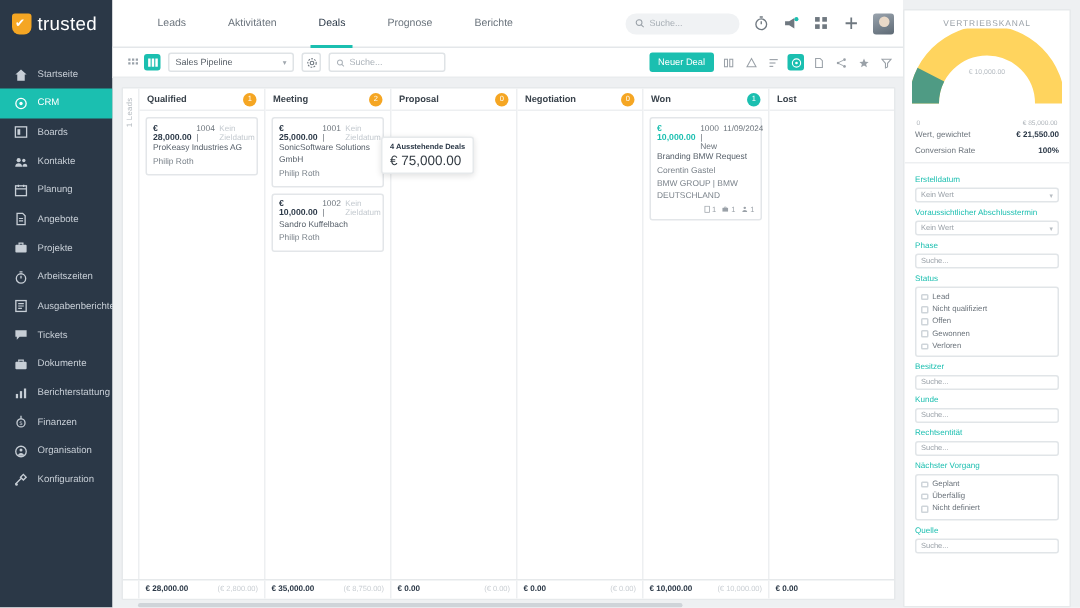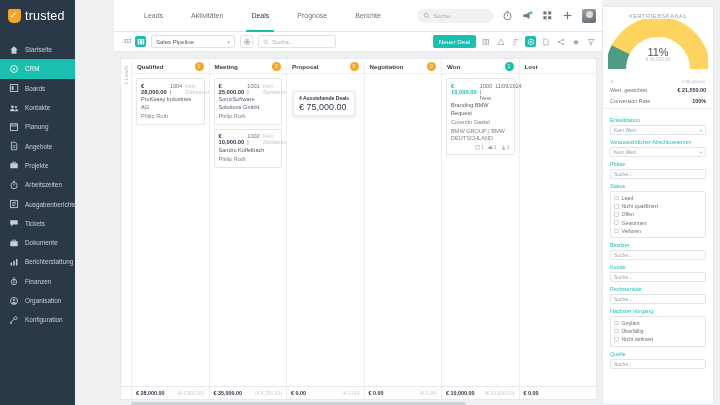--- a/index.html
+++ b/index.html
@@ -33,21 +33,21 @@
   .nav-item {
     display: flex; align-items: center; gap: 6px;
     height: 19.3px; padding-left: 9px; font-size: 6.4px; color: #c7ced6;
     cursor: pointer;
   }
   .nav-item.active { background: #1bbfb0; color: #fff; }
   .nav-ico { width: 10px; height: 10px; flex: 0 0 10px; display: block; }
   .nav-ico svg { width: 10px; height: 10px; display: block; }
 
   
-  .main { flex: 1; display: flex; flex-direction: column; background: #eef0f2; min-width: 0; margin-left: 39px; }
+  .main { flex: 1; display: flex; flex-direction: column; background: #eef0f2; min-width: 0; }
   .topbar {
     height: 32px; background: #fff; display: flex; align-items: center;
     border-bottom: 1px solid #e4e7ea; padding-right: 6px;
   }
   .tabs { display: flex; align-items: center; height: 32px; padding-left: 16px; gap: 0; }
   .tab {
     font-size: 7px; color: #6a737c; padding: 0 14px; height: 32px;
     display: flex; align-items: center; cursor: pointer; position: relative;
   }
   .tab.active { color: #2b3847; }
@@ -680,21 +680,20 @@
 
   <div class="rpanel">
     <div class="rcard">
       <div class="gauge-title">VERTRIEBSKANAL</div>
       <div class="gauge-wrap">
         <svg viewBox="0 0 100 56" width="100" height="56">
           <path d="M8 50 A42 42 0 0 1 92 50" fill="none" stroke="#ffd45e" stroke-width="20"></path>
           <path d="M8 50 A42 42 0 0 1 12.6 30.8" fill="none" stroke="#4f9b84" stroke-width="20"></path>
         </svg>
         <div class="gauge-center">
-          <div class="gauge-pct">11%</div>
           <div class="gauge-sub">€ 10,000.00</div>
         </div>
       </div>
       <div class="gauge-axis">
         <span>0</span>
         <span>€ 85,000.00</span>
       </div>
       <div id="stats">
           <div class="kv">
             <span class="k">Wert, gewichtet</span>

